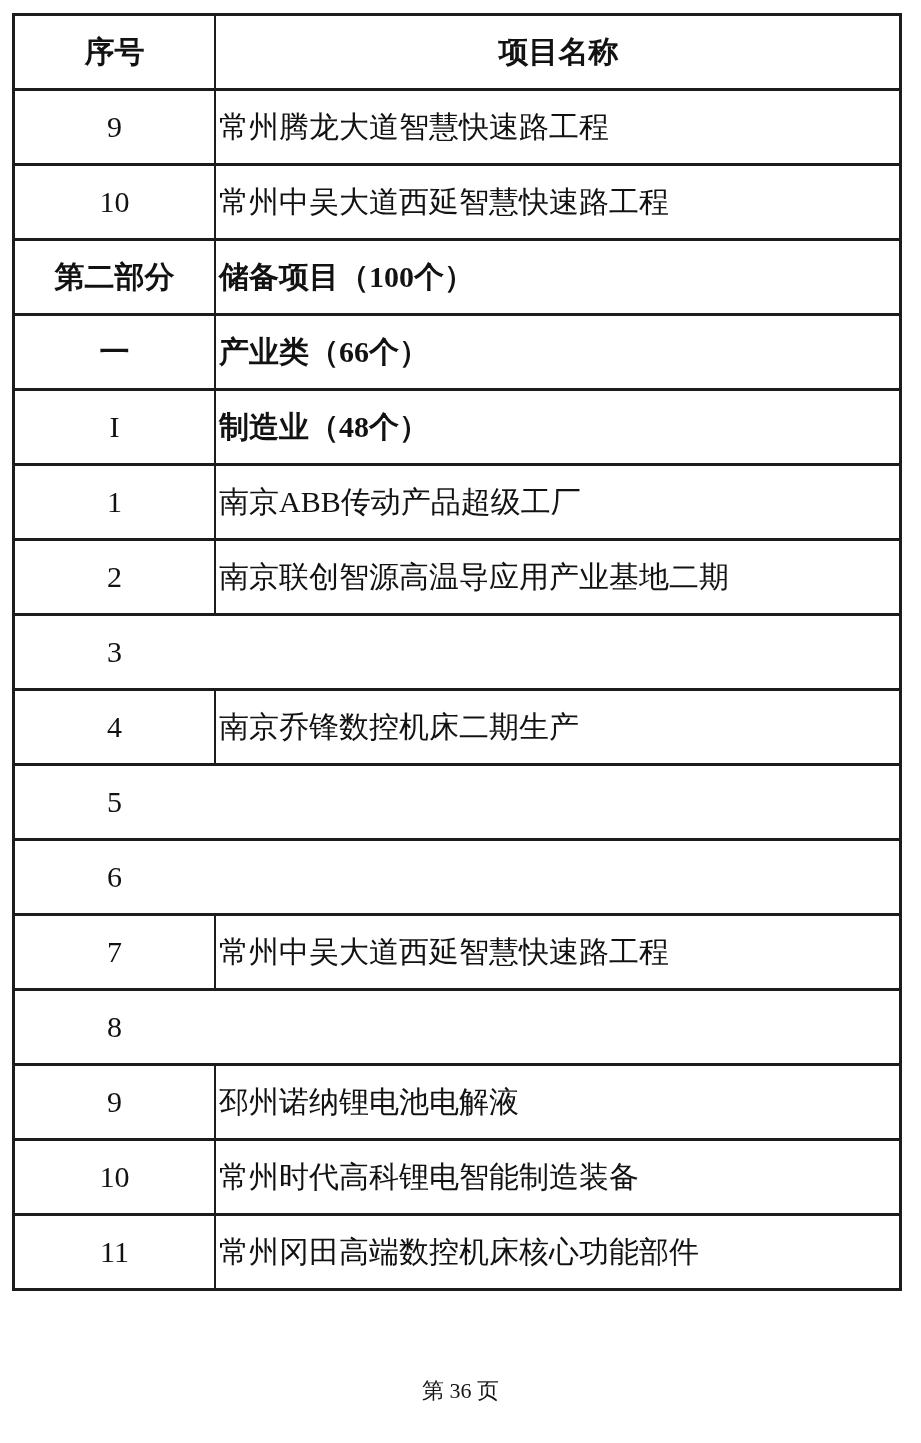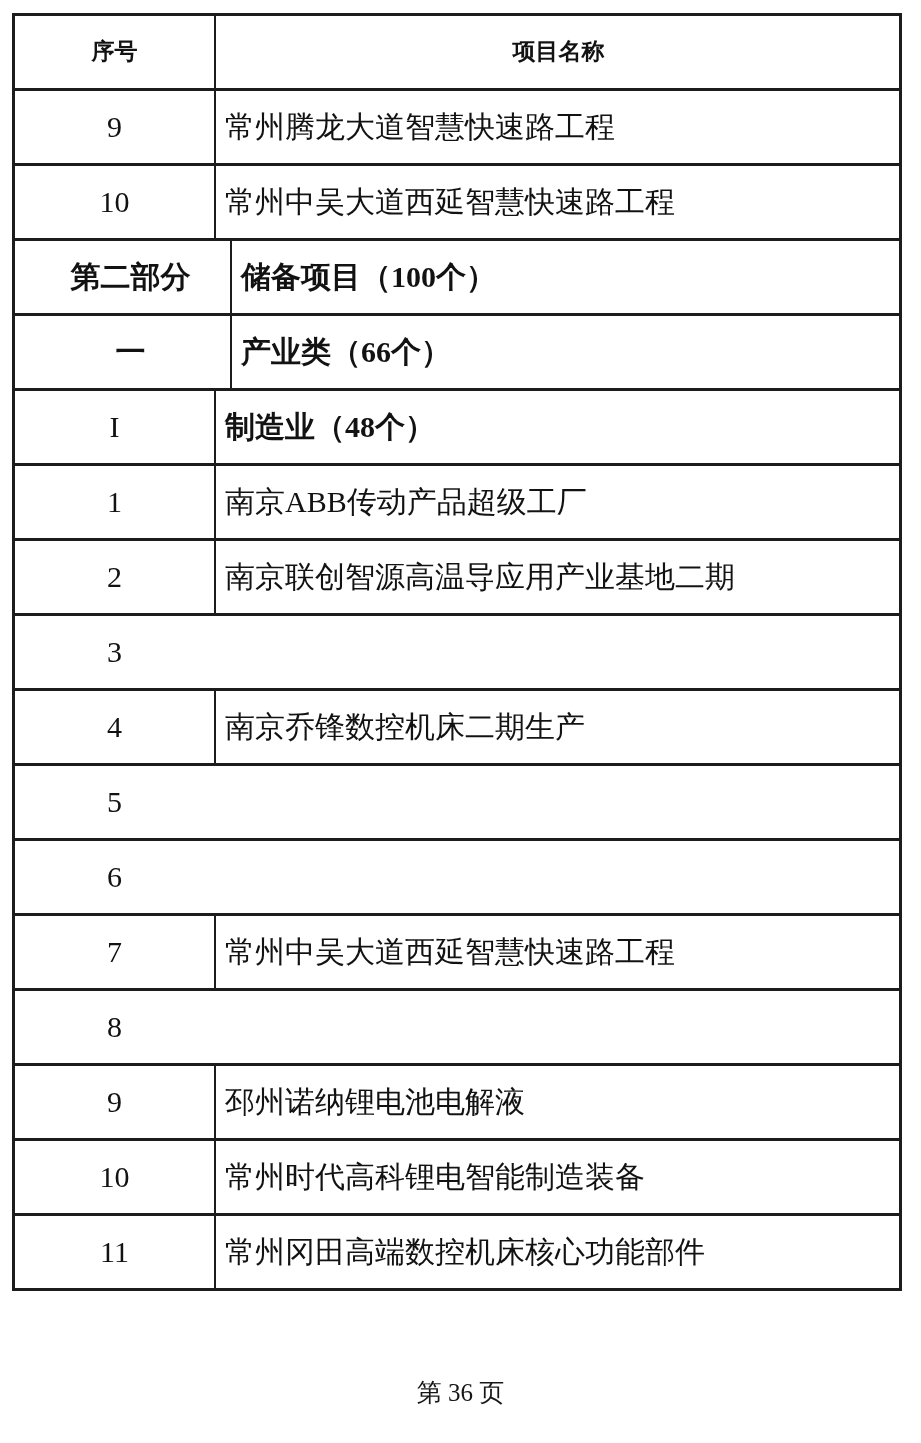--- a/index.html
+++ b/index.html
@@ -40,47 +40,46 @@
     box-sizing: border-box;
   }
   .cell-num {
     width: 199px;
     justify-content: center;
     text-align: center;
   }
   .cell-name {
     flex: 1;
     border-left: 2px solid #1c1c1c;
-    padding-left: 9px;
+    padding-left: 3px;
     padding-right: 6px;
     justify-content: flex-start;
     text-align: left;
   }
   .header-row .cell {
     font-weight: bold;
-    font-size: 23px;
+    font-size: 30px;
   }
   .header-row .cell-name {
     justify-content: center;
     padding-left: 8px;
   }
   .bold-name .cell-name {
     font-weight: bold;
   }
   .bold-num .cell-num {
     font-weight: bold;
-    margin-left: 16px;
   }
   .page-footer {
     position: absolute;
     left: 0;
     top: 1376px;
     width: 921px;
     text-align: center;
-    font-size: 25px;
+    font-size: 22px;
     color: #161616;
   }
 </style>
 </head>
 <body>
 
 <div class="doc-table">
 
   <div class="row header-row">
     <div class="cell cell-num">序号</div>

